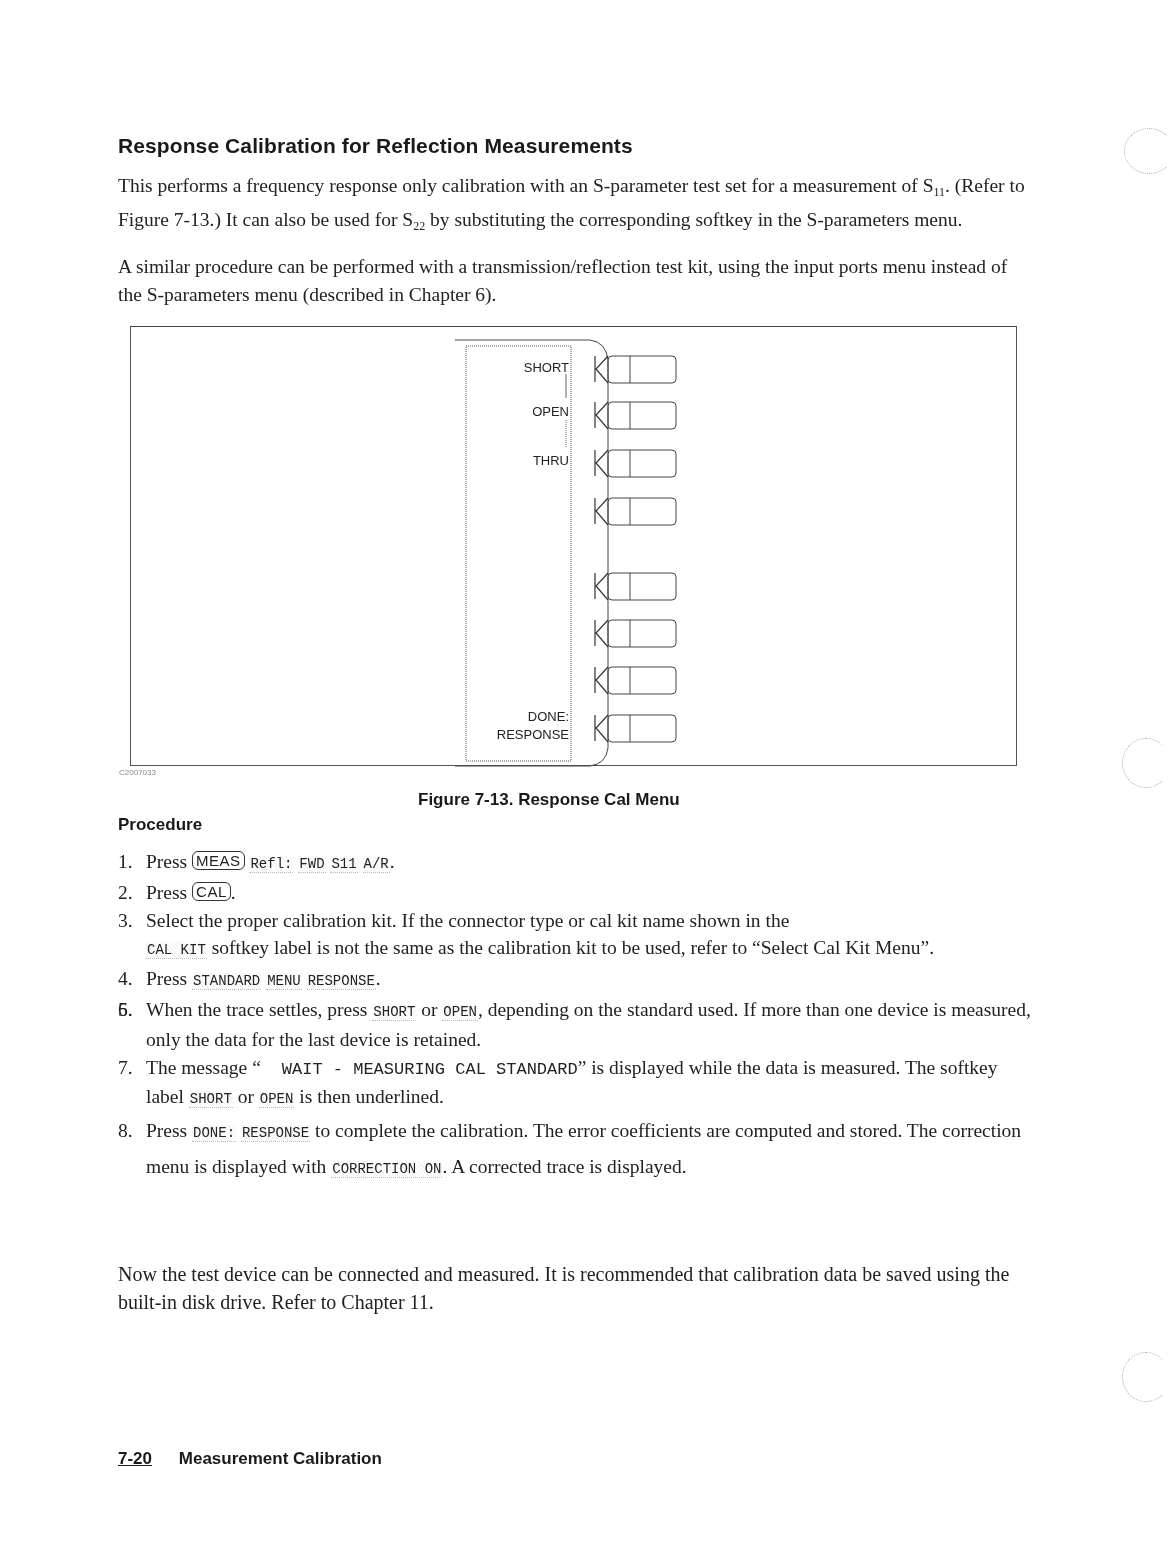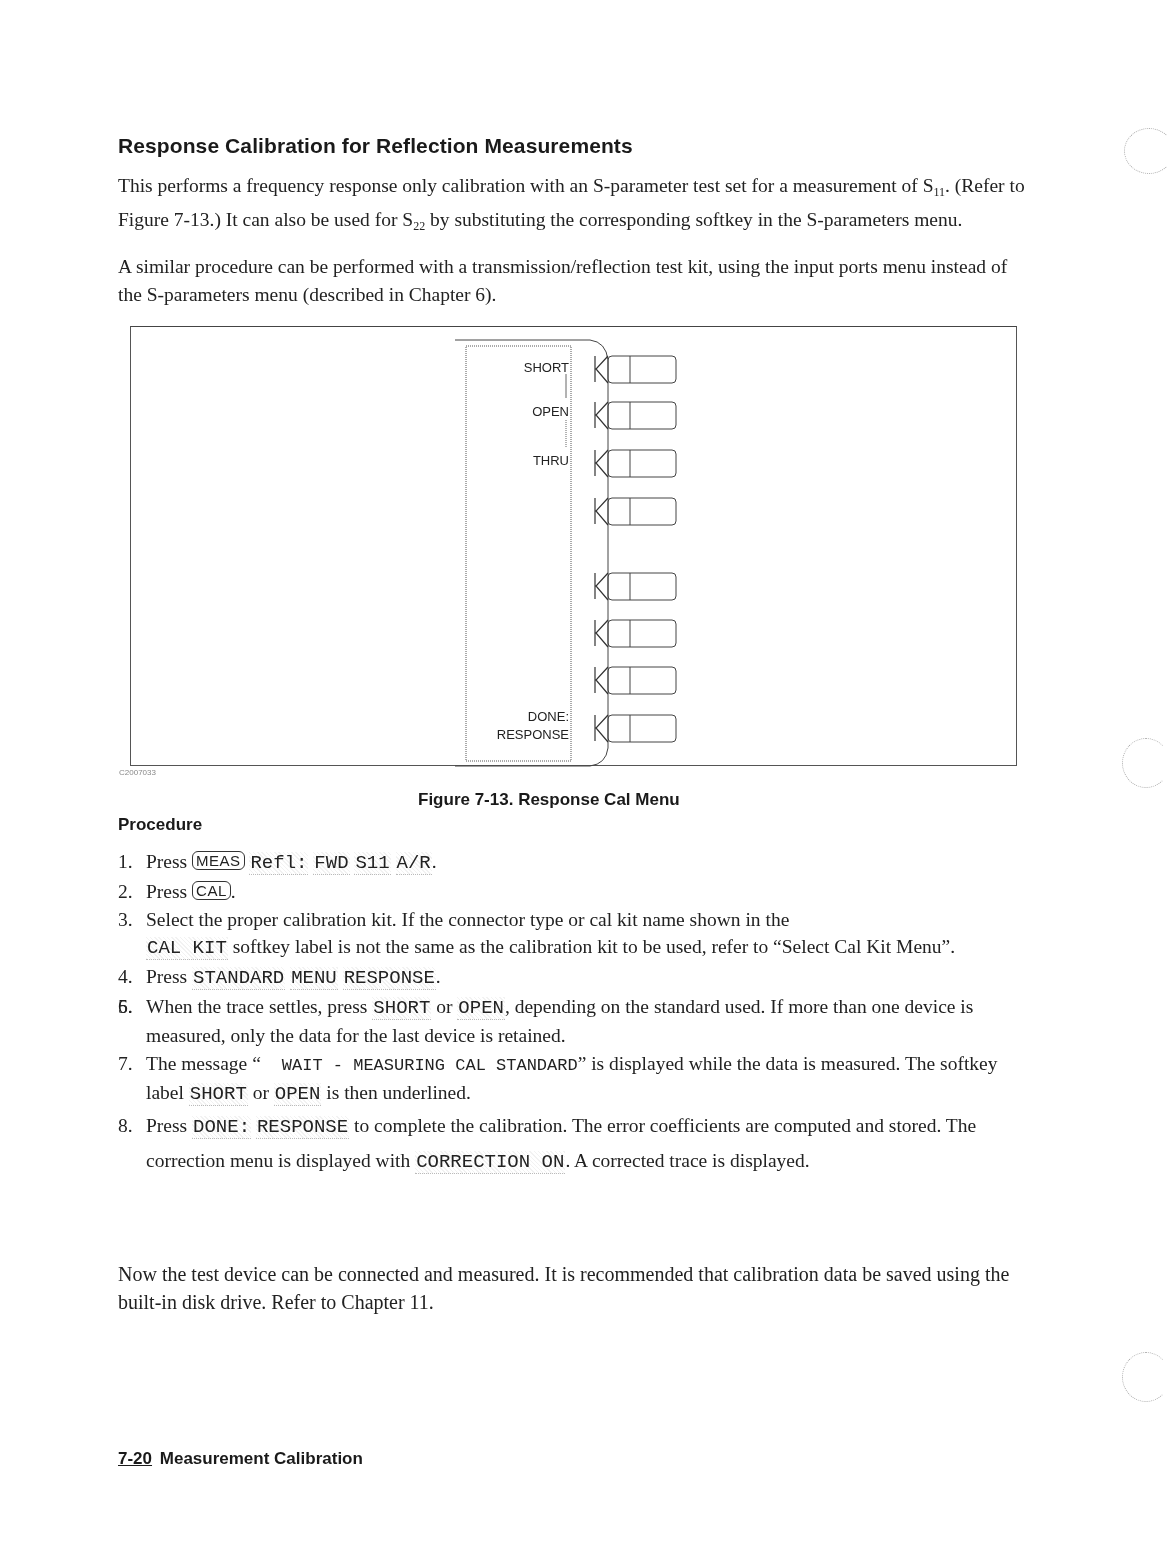--- a/index.html
+++ b/index.html
@@ -18,26 +18,26 @@
   .fig-label { font-family: "Liberation Sans", sans-serif; font-size: 13px; fill: #222; }
 
   .figure-caption { position: absolute; left: 418px; top: 790px; font-size: 17px; font-weight: bold; }
   .procedure-title { position: absolute; left: 118px; top: 815px; font-size: 17px; font-weight: bold; }
 
   .steps { position: absolute; left: 118px; top: 848px; width: 920px; font-family: "Liberation Serif", serif; font-size: 19.5px; color: #222; }
   .step { position: relative; padding-left: 28px; line-height: 27px; margin: 0 0 1px 0; }
   .step .num { position: absolute; left: 0; top: 0; }
   .step.s8 { line-height: 33px; }
   .hardkey { display: inline-block; font-family: "Liberation Sans", sans-serif; font-size: 15px; border: 1.5px solid #333; border-radius: 6px; padding: 0 3px; line-height: 17px; vertical-align: 2px; letter-spacing: 0.5px; }
-  .softkey { font-family: "Liberation Mono", monospace; font-size: 19px; background: repeating-linear-gradient(45deg, #f2f2f2 0 1px, #ffffff 1px 3px); padding: 0 1px; border-bottom: 1px dotted #bbb; }
+  .softkey { font-family: "Liberation Mono", monospace; font-size: 14px; background: repeating-linear-gradient(45deg, #f2f2f2 0 1px, #ffffff 1px 3px); padding: 0 1px; border-bottom: 1px dotted #bbb; }
   .msg { font-family: "Liberation Mono", monospace; font-size: 17px; margin-left: 21px; }
   .closing { position: absolute; left: 118px; top: 1260px; width: 920px; font-family: "Liberation Serif", serif; font-size: 20px; line-height: 28px; color: #222; }
 
   .footer { position: absolute; left: 118px; top: 1449px; font-family: "Liberation Sans", sans-serif; font-size: 17px; font-weight: bold; }
-  .footer .pg { margin-right: 3px; text-decoration: underline; }
+  .footer .pg { margin-right: 22px; text-decoration: underline; }
 
   .punch { position: absolute; border: 1px dotted #aaa; border-radius: 50%; border-right-color: transparent; }
 </style>
 </head>
 <body>
 
 <div class="section-title sans">Response Calibration for Reflection Measurements</div>
 
 <div class="para p1"><span>This performs a frequency response only calibration with an S-parameter test set for a measurement of S</span><sub>11</sub><span>. (Refer to Figure 7-13.) It can also be used for S</span><sub>22</sub><span> by substituting the corresponding softkey in the S-parameters menu.</span></div>
 <div class="para p2">A similar procedure can be performed with a transmission/reflection test kit, using the input ports menu instead of the S-parameters menu (described in Chapter 6).</div>

